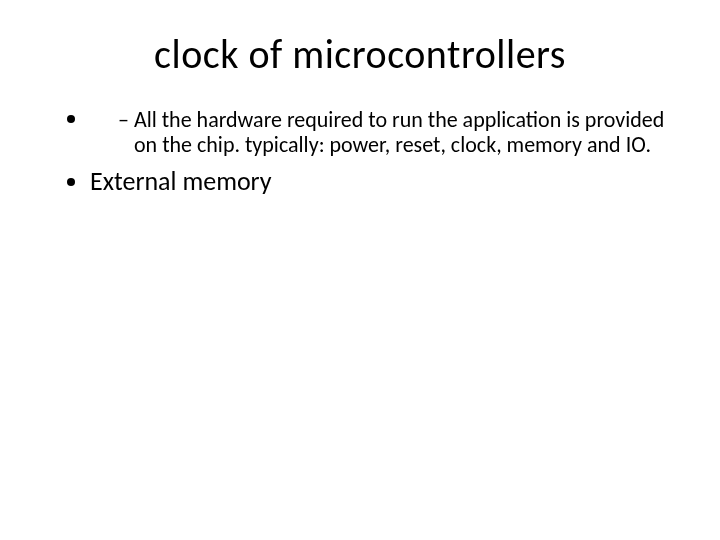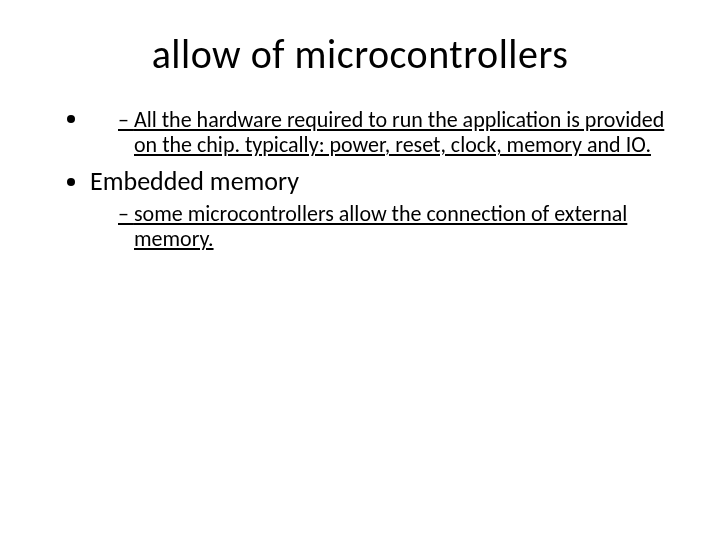--- a/index.html
+++ b/index.html
@@ -33,43 +33,39 @@
   }
   ul.level1 > li {
     margin-bottom: 6px;
   }
   ul.level2 {
     list-style: none;
     margin: 4px 0 8px 0;
     padding-left: 28px;
     font-size: 22px;
     line-height: 1.15;
-    text-decoration: underline;
   }
   ul.level2 > li {
     text-indent: -16px;
     padding-left: 16px;
     margin-bottom: 6px;
   }
   ul.level2 > li::before {
     content: "– ";
   }
 </style>
 </head>
 <body>
 
 <div class="slide">
-  <h1 class="title">allow of microcontrollers</h1>
+  <h1 class="title">clock of microcontrollers</h1>
 
   <ul class="level1">
     <li>
       <ul class="level2">
         <li>All the hardware required to run the application is provided on the chip. typically: power, reset, clock, memory and IO.</li>
       </ul>
     </li>
     <li>
-      <span>Embedded memory</span>
-      <ul class="level2">
-        <li>some microcontrollers allow the connection of external memory.</li>
-      </ul>
+      <span>External memory</span>
     </li>
   </ul>
 </div>
 
 </body></html>

